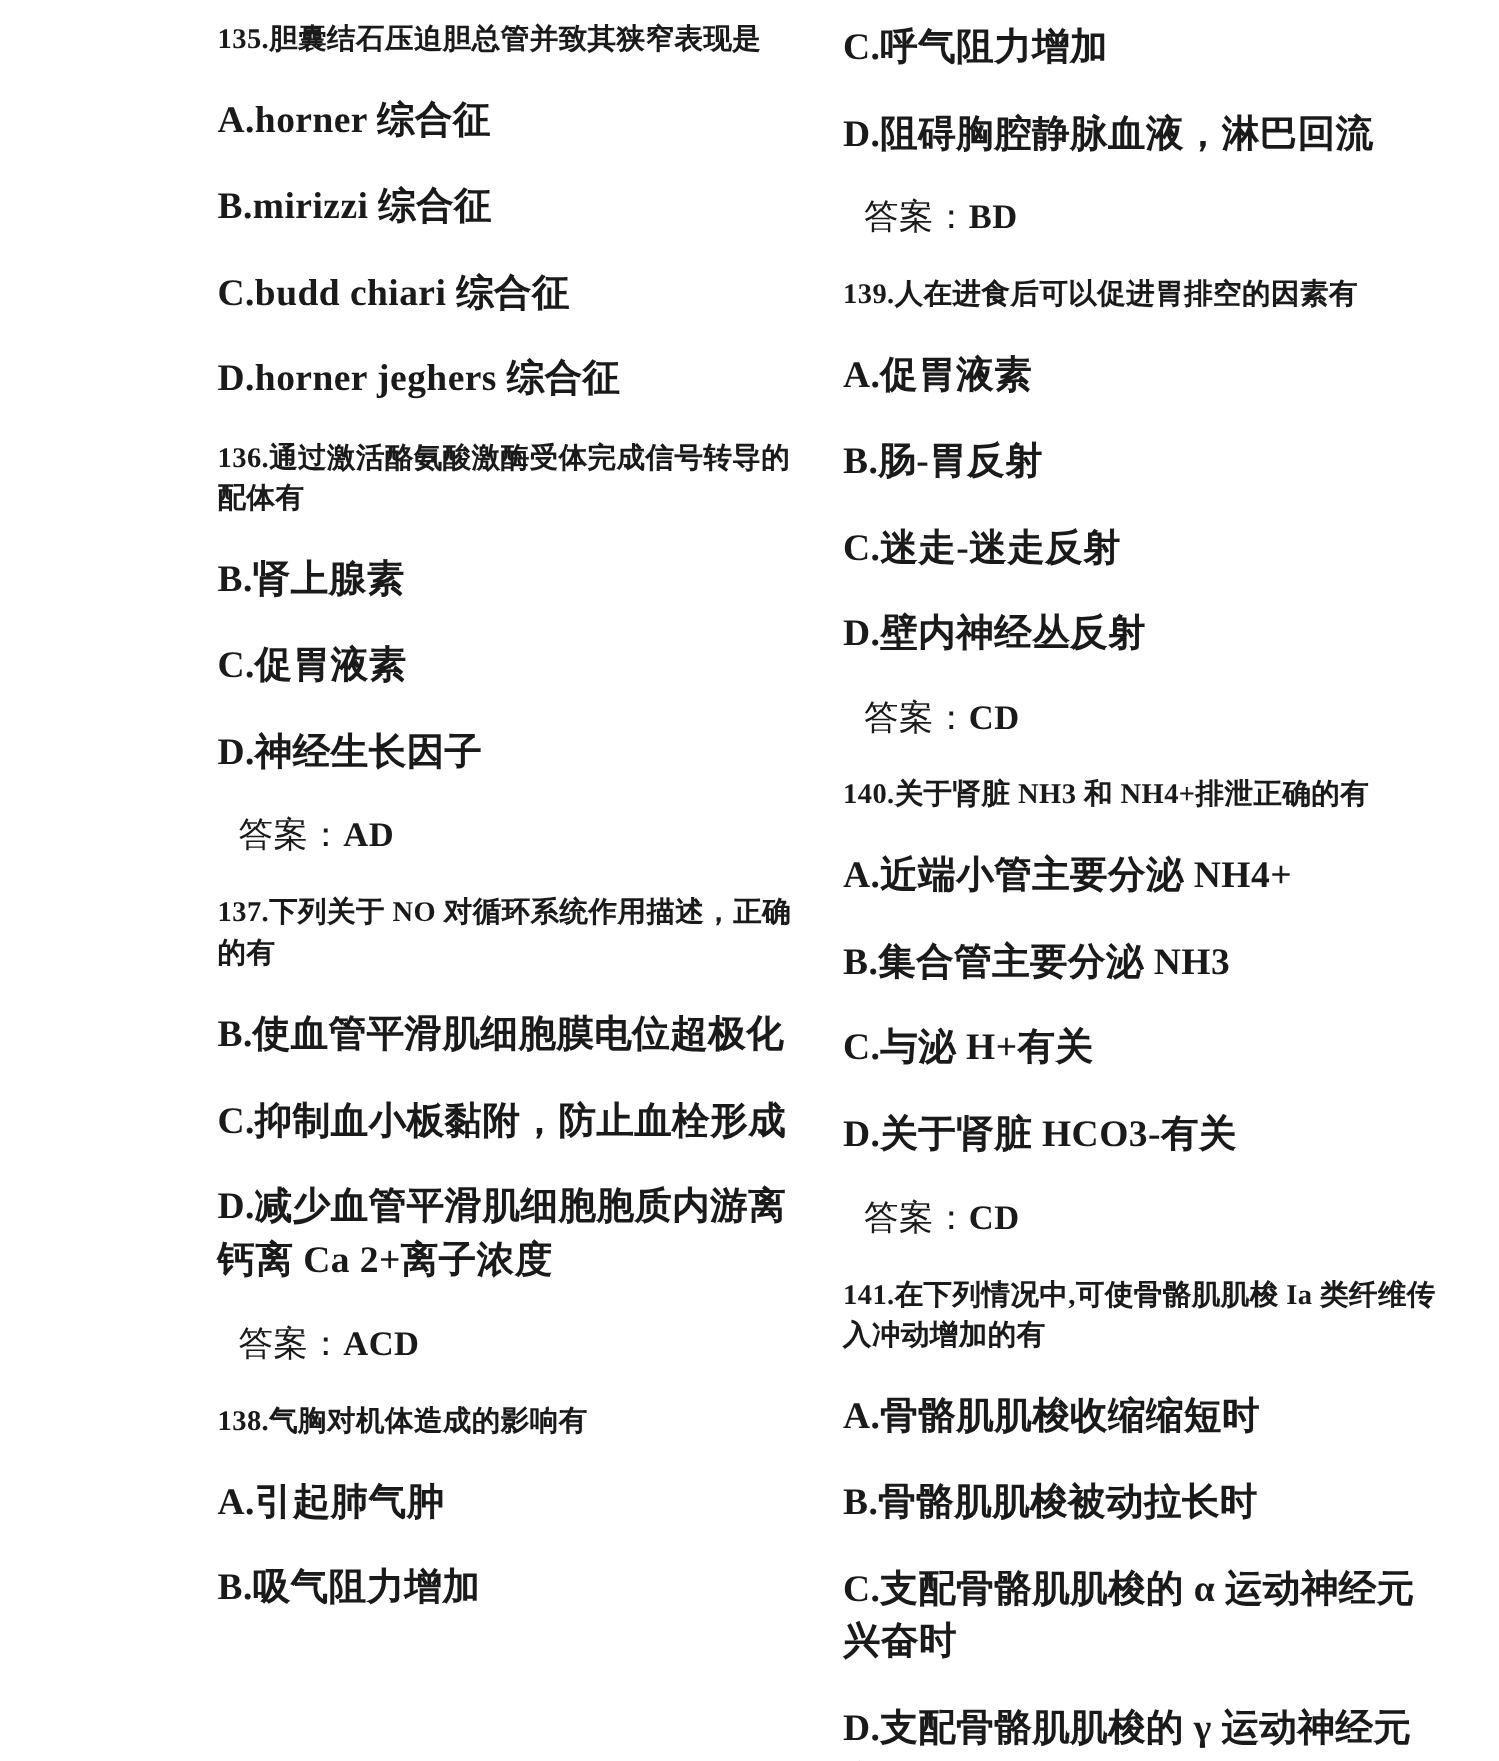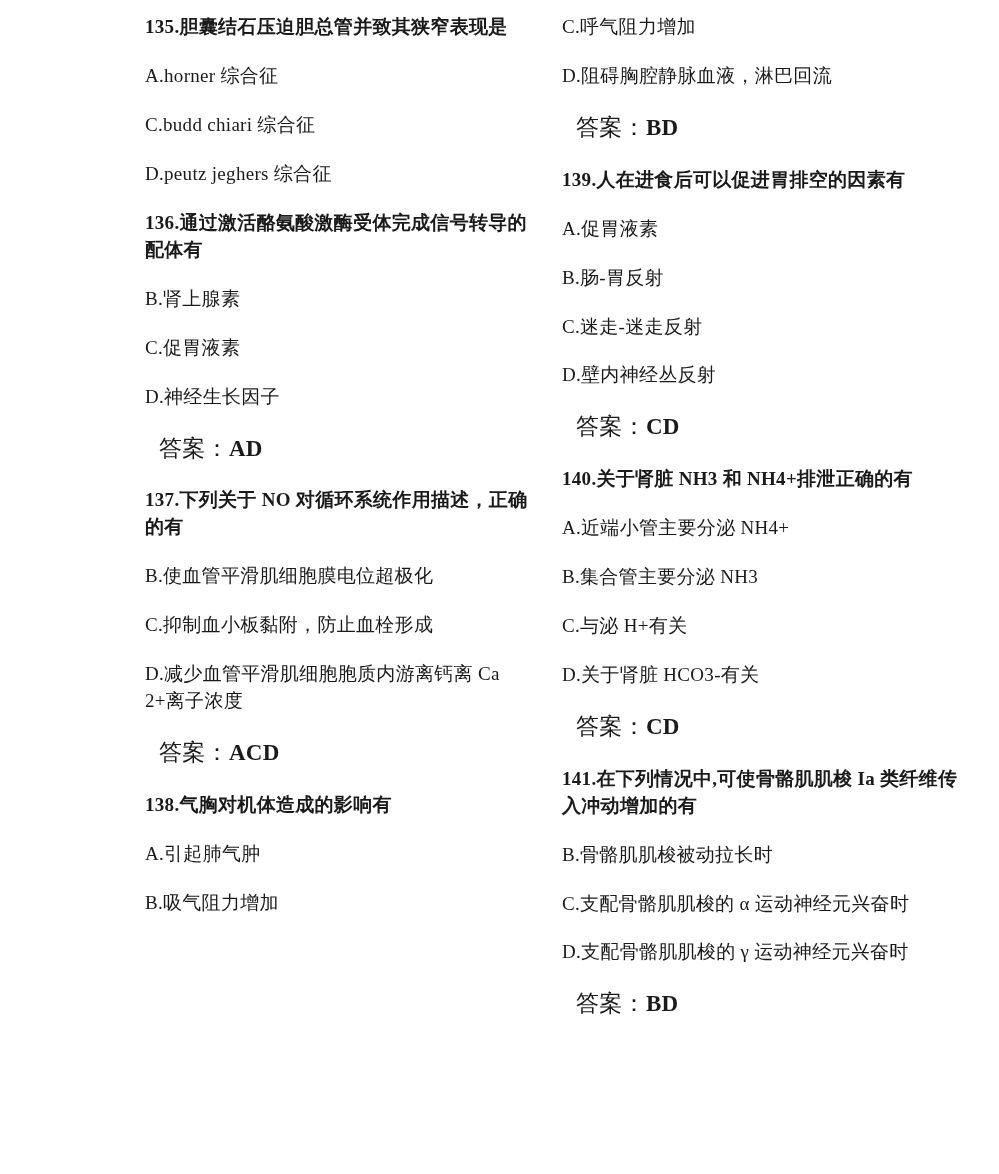--- a/index.html
+++ b/index.html
@@ -37,22 +37,22 @@
   .block {
     margin: 0 0 22px 0;
   }
   .q {
     font-weight: bold;
     font-size: 19px;
     line-height: 1.42;
     letter-spacing: 0.3px;
   }
   .opt {
-    font-weight: normal;
-    font-size: 19px;
+    font-weight: bold;
+    font-size: 25px;
     line-height: 1.42;
     letter-spacing: 0.3px;
     margin-bottom: 22px;
   }
   .ans {
     font-size: 23px;
     line-height: 1.42;
     letter-spacing: 0.3px;
     margin-bottom: 22px;
     padding-left: 14px;
@@ -65,22 +65,23 @@
 <body>
 
 <div class="page">
 
   <div class="col col-left">
 
     <div class="block">
       <div class="q">135.胆囊结石压迫胆总管并致其狭窄表现是</div>
     </div>
     <div class="opt">A.horner 综合征</div>
+    <div class="opt">B.mirizzi 综合征</div>
     <div class="opt">C.budd chiari 综合征</div>
-    <div class="opt">D.peutz jeghers 综合征</div>
+    <div class="opt">D.horner jeghers 综合征</div>
 
     <div class="block">
       <div class="q">136.通过激活酪氨酸激酶受体完成信号转导的配体有</div>
     </div>
     <div class="opt">B.肾上腺素</div>
     <div class="opt">C.促胃液素</div>
     <div class="opt">D.神经生长因子</div>
     <div class="ans"><span>答案：</span><span class="ans-val">AD</span></div>
 
     <div class="block">
@@ -119,19 +120,20 @@
     </div>
     <div class="opt">A.近端小管主要分泌 NH4+</div>
     <div class="opt">B.集合管主要分泌 NH3</div>
     <div class="opt">C.与泌 H+有关</div>
     <div class="opt">D.关于肾脏 HCO3-有关</div>
     <div class="ans"><span>答案：</span><span class="ans-val">CD</span></div>
 
     <div class="block">
       <div class="q">141.在下列情况中,可使骨骼肌肌梭 Ia 类纤维传入冲动增加的有</div>
     </div>
+    <div class="opt">A.骨骼肌肌梭收缩缩短时</div>
     <div class="opt">B.骨骼肌肌梭被动拉长时</div>
     <div class="opt">C.支配骨骼肌肌梭的 α 运动神经元兴奋时</div>
     <div class="opt">D.支配骨骼肌肌梭的 γ 运动神经元兴奋时</div>
     <div class="ans"><span>答案：</span><span class="ans-val">BD</span></div>
 
   </div>
 </div>
 
 </body></html>

